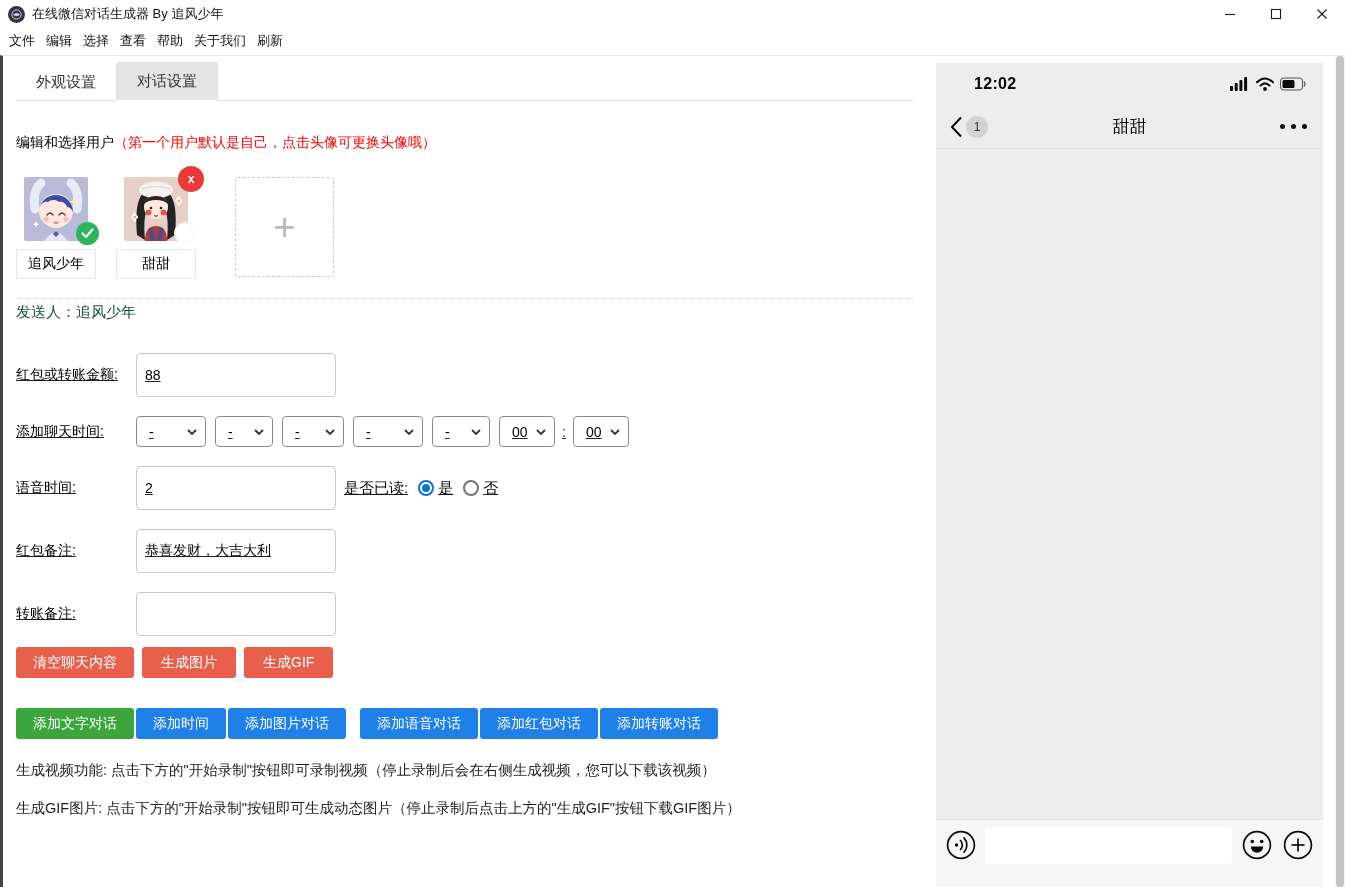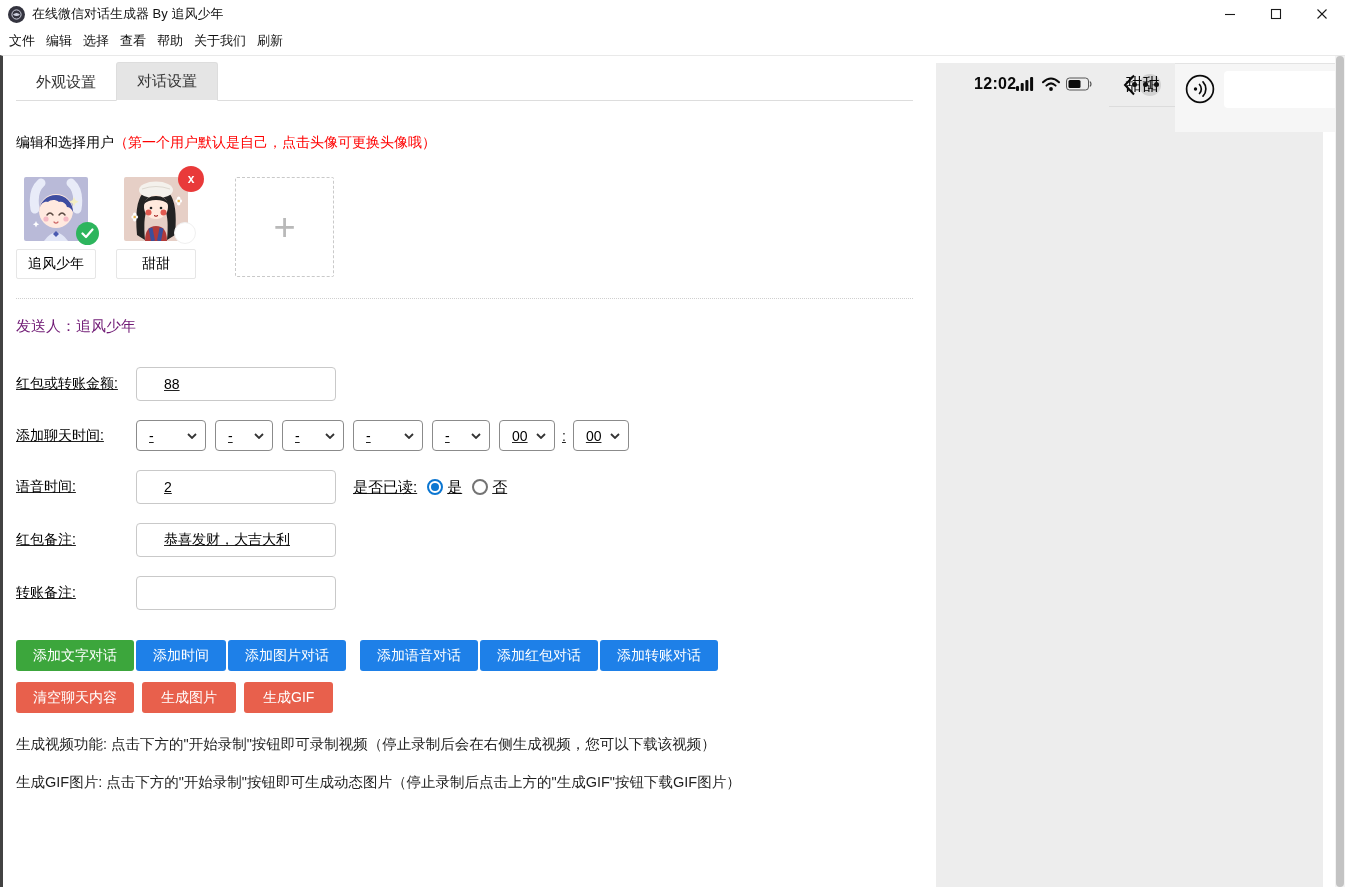--- a/index.html
+++ b/index.html
@@ -35,34 +35,34 @@
   .avatar-wrap { position:relative; width:64px; height:64px; }
   .avatar-wrap svg.avatar { display:block; width:64px; height:64px; border-radius:2px; }
   .badge-check { position:absolute; right:-11px; bottom:-4px; width:23px; height:23px; border-radius:50%; background:#2db55d; display:flex; align-items:center; justify-content:center; }
   .badge-x { position:absolute; right:-16px; top:-11px; width:26px; height:26px; border-radius:50%; background:#e93a3a; color:#fff; font-size:12px; font-weight:bold; display:flex; align-items:center; justify-content:center; }
   .badge-empty { position:absolute; right:-8px; bottom:-3px; width:22px; height:22px; border-radius:50%; background:#fff; border:1px solid #f0f0f0; }
   .name-box { margin-top:8px; width:80px; height:30px; border:1px solid #e6e6e6; border-radius:2px; display:flex; align-items:center; justify-content:center; font-size:14px; color:#000; background:#fff; }
   .add-box { width:99px; height:100px; border:1px dashed #c9c9c9; border-radius:2px; display:flex; align-items:center; justify-content:center; font-size:38px; font-weight:200; color:#b9b9b9; margin-left:19px; }
 
   .dotted-sep { margin-top:19px; width:897px; border-top:1px dotted #cfcfcf; }
 
-  .sender-line { margin-top:18px; font-size:15px; color:#701a75; }
+  .sender-line { margin-top:4px; font-size:15px; color:#14532d; }
 
   .msg-area { margin-top:21px; width:894px; height:99px; border:1px solid #c3c3c3; border-radius:3px; padding:8px 10px; font-size:15px; font-family:inherit; color:#000; resize:both; }
 
   .frow { display:flex; align-items:center; margin-top:19px;text-decoration:underline; }
   .frow-amount { margin-top:31px; }
   .flabel { width:120px; font-size:14px; color:#000; flex:none; }
-  .tinput { width:200px; height:34px; border:1px solid #c9c9c9; border-radius:4px; padding:0 27px; font-size:14px; font-family:inherit; color:#000; }
+  .tinput { width:200px; height:44px; border:1px solid #c9c9c9; border-radius:4px; padding:0 8px; font-size:14px; font-family:inherit; color:#000; }
 
   .sel { height:31px; border:1px solid #8b8b8b; border-radius:4px; background:#fff; display:inline-flex; align-items:center; justify-content:space-between; padding:0 8px 0 12px; font-size:14px; color:#000; margin-right:9px; }
   .sel:last-child { margin-right:0; }
   .sel-colon { font-size:14px; margin:0 7px 0 -2px; }
 
-  .read-group { display:flex; align-items:center; margin-left:17px; font-size:15px; color:#000; }
+  .read-group { display:flex; align-items:center; margin-left:8px; font-size:15px; color:#000; }
   .radio { width:16px; height:16px; border-radius:50%; border:2px solid #737373; display:inline-block; position:relative; margin:0 4px 0 10px; background:#fff; }
   .radio.checked { border-color:#0b76d1; }
   .radio.checked::after { content:''; position:absolute; left:2px; top:2px; width:8px; height:8px; border-radius:50%; background:#0b76d1; }
 
   .btn-row { display:flex; align-items:center; }
   .btn-row1 { margin-top:30px; }
   .btn-row2 { margin-top:11px; }
   .btn { height:31px; display:inline-flex; align-items:center; justify-content:center; color:#fff; font-size:14px; border-radius:3px; border:none; font-family:inherit; cursor:pointer; }
   .btn-green { background:#3ca63c; }
   .btn-blue { background:#1e80e8; }
@@ -71,21 +71,21 @@
   .group-gap { margin-left:14px; }
   .btn-pad { padding:0 17px; }
   .btn-pad-wide { padding:0 19px; }
   .red-gap { margin-right:8px; }
 
   .help-line { font-size:14.5px; color:#1f1f1f; }
   .help1 { margin-top:22px; }
   .help2 { margin-top:19px; }
 
   
-  .phone { position:absolute; left:933px; top:7px; width:387px; height:825px; background:#ededed; display:flex; flex-direction:row; }
+  .phone { position:absolute; left:933px; top:7px; width:387px; height:825px; background:#ededed; display:flex; flex-direction:column; }
   .p-status { height:42px; flex:none; display:flex; align-items:center; justify-content:space-between; padding:0 16px 0 38px; }
   .p-time { font-size:16px; font-weight:700; color:#0a0a0a; letter-spacing:.3px; }
   .p-staticons { display:flex; align-items:center; gap:5px; }
   .p-nav { height:44px; flex:none; position:relative; display:flex; align-items:center; padding:0 14px; border-bottom:1px solid #dcdcdc; }
   .p-badge { width:22px; height:22px; border-radius:50%; background:#d2d2d2; color:#333; font-size:12px; display:flex; align-items:center; justify-content:center; margin-left:3px; }
   .p-title { position:absolute; left:0; right:0; text-align:center; font-size:17px; color:#0a0a0a; }
   .p-more { position:absolute; right:16px; display:flex; gap:6px; }
   .p-more i { width:5px; height:5px; border-radius:50%; background:#111; }
   .p-chat { flex:1; background:#ededed; }
   .p-inputbar { height:69px; flex:none; background:#f6f6f6; border-top:1px solid #e3e3e3; display:flex; align-items:flex-start; padding:7px 10px 0; }
@@ -293,33 +293,33 @@
       <div class="frow">
         <span class="flabel">红包备注:</span>
         <input class="tinput" value="恭喜发财，大吉大利" style="">
       </div>
 
       <div class="frow">
         <span class="flabel">转账备注:</span>
         <input class="tinput" value="" style="">
       </div>
 
+      <div class="btn-row btn-row2">
+        <button class="btn btn-red btn-pad red-gap">清空聊天内容</button>
+        <button class="btn btn-red btn-pad-wide red-gap">生成图片</button>
+        <button class="btn btn-red btn-pad-wide">生成GIF</button>
+      </div>
+
       <div class="btn-row btn-row1">
         <button class="btn btn-green btn-pad g1">添加文字对话</button>
         <button class="btn btn-blue btn-pad g1">添加时间</button>
         <button class="btn btn-blue btn-pad">添加图片对话</button>
         <button class="btn btn-blue btn-pad group-gap g1">添加语音对话</button>
         <button class="btn btn-blue btn-pad g1">添加红包对话</button>
         <button class="btn btn-blue btn-pad">添加转账对话</button>
-      </div>
-
-      <div class="btn-row btn-row2">
-        <button class="btn btn-red btn-pad red-gap">清空聊天内容</button>
-        <button class="btn btn-red btn-pad-wide red-gap">生成图片</button>
-        <button class="btn btn-red btn-pad-wide">生成GIF</button>
       </div>
 
       <div class="help-line help1">生成视频功能: 点击下方的"开始录制"按钮即可录制视频（停止录制后会在右侧生成视频，您可以下载该视频）</div>
       <div class="help-line help2">生成GIF图片: 点击下方的"开始录制"按钮即可生成动态图片（停止录制后点击上方的"生成GIF"按钮下载GIF图片）</div>
     </div>
 
     <div class="phone">
 
       <div class="p-status">
         <span class="p-time">12:02</span>

